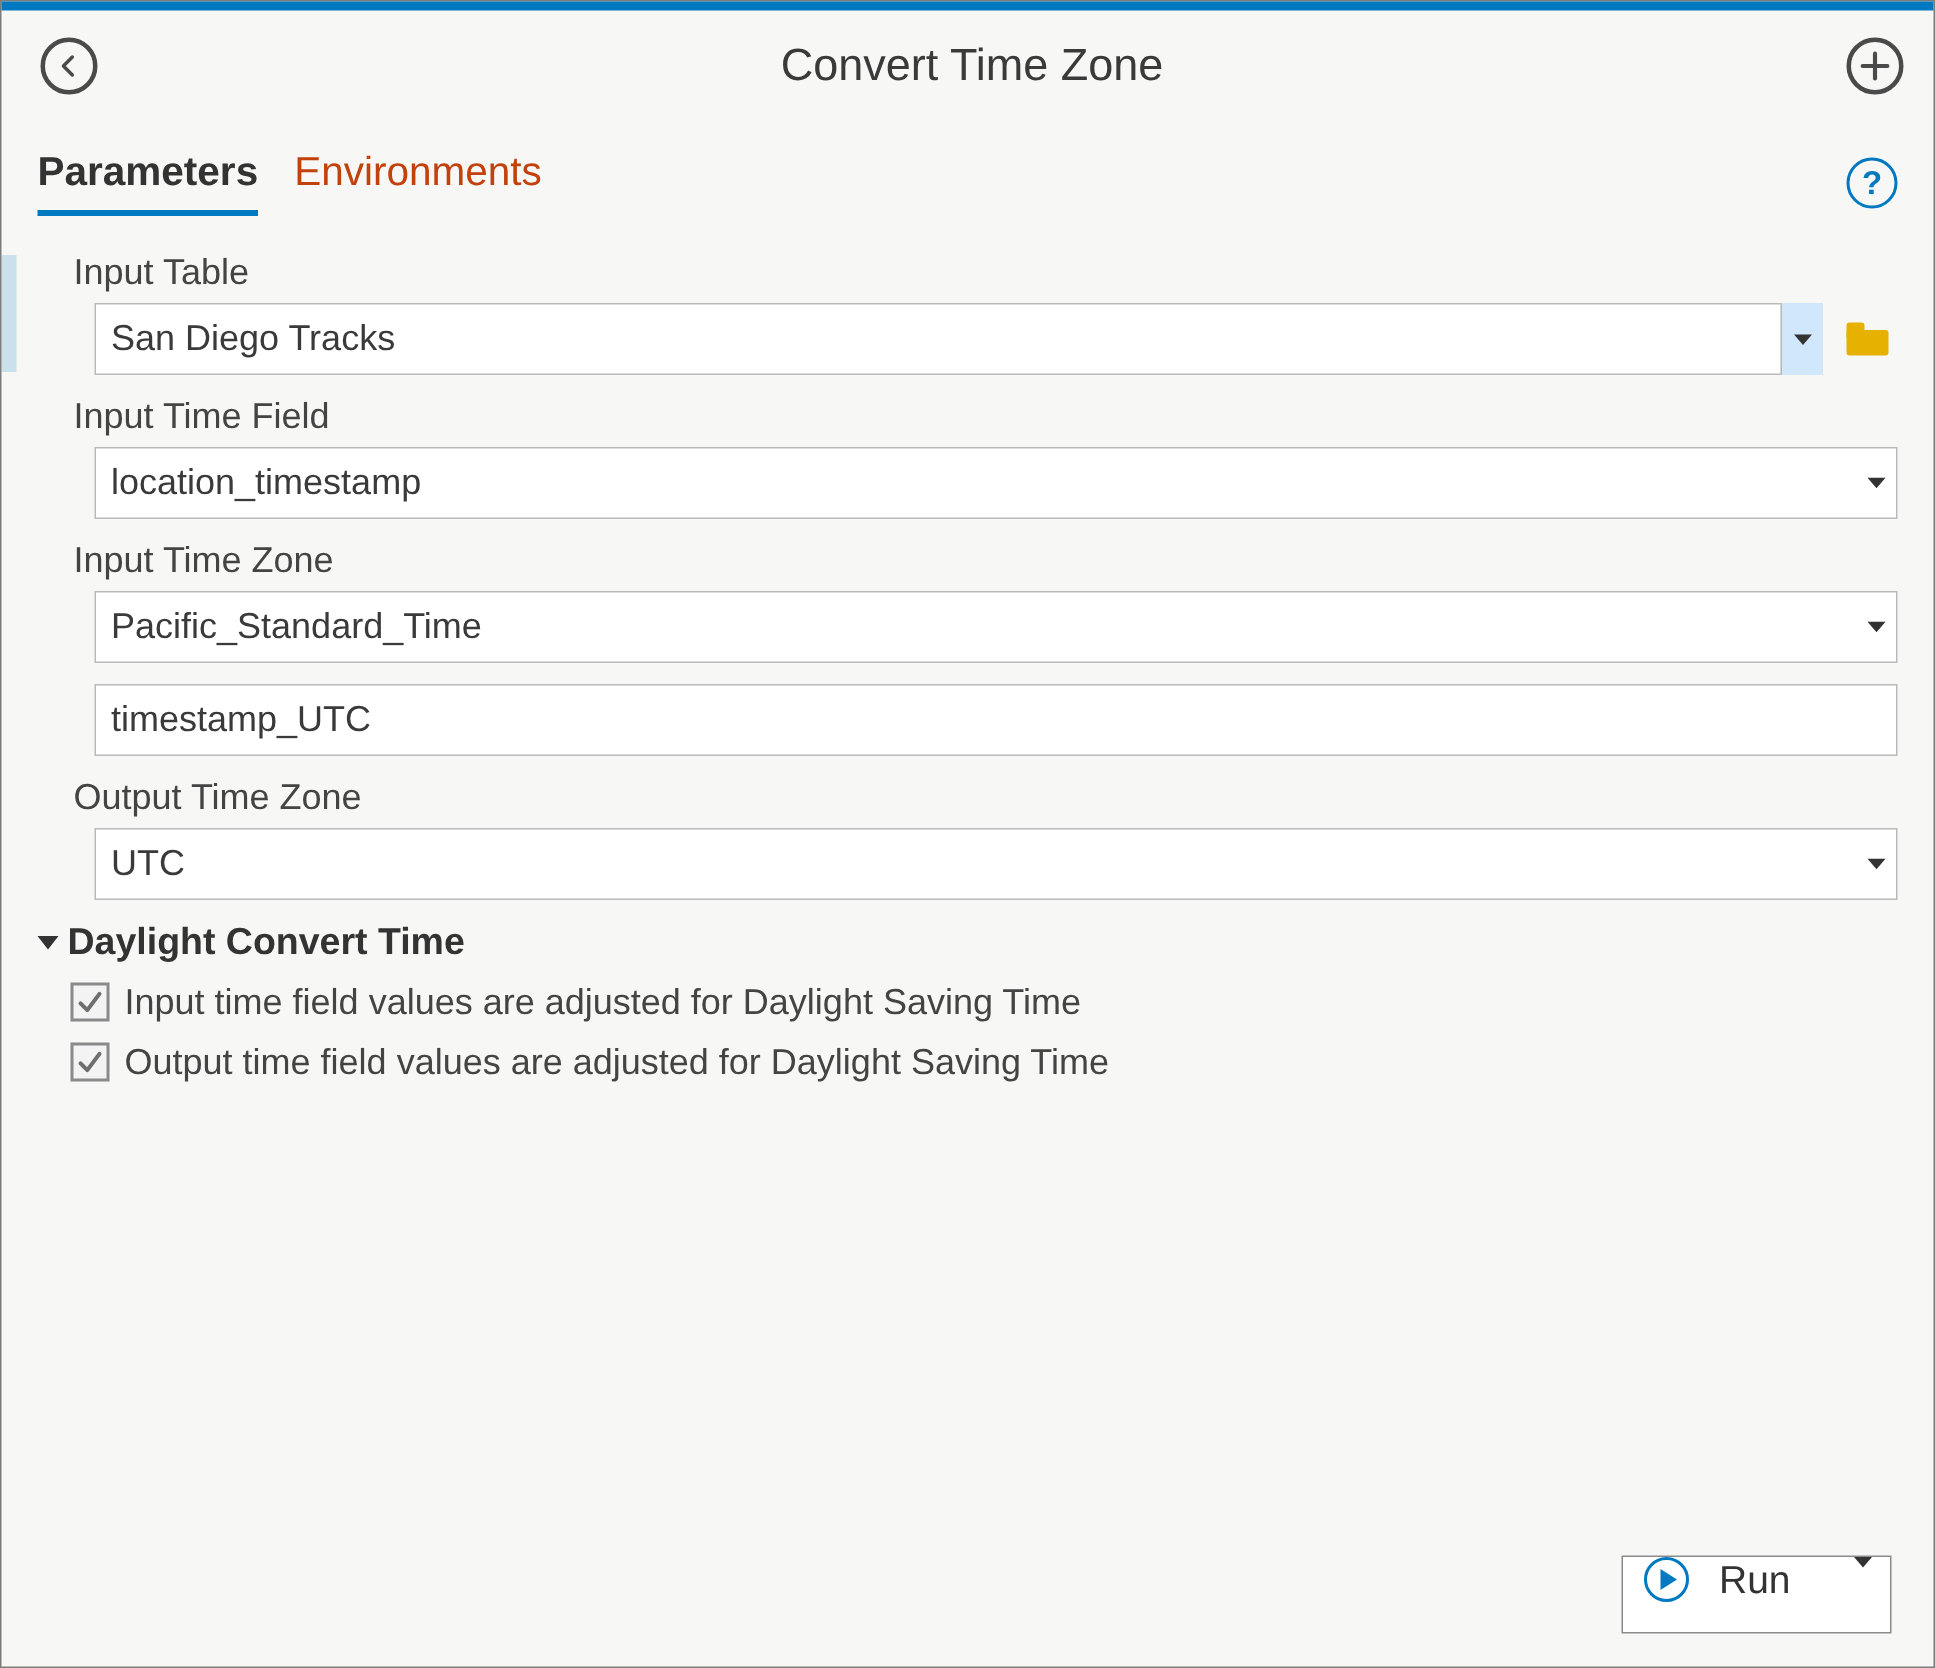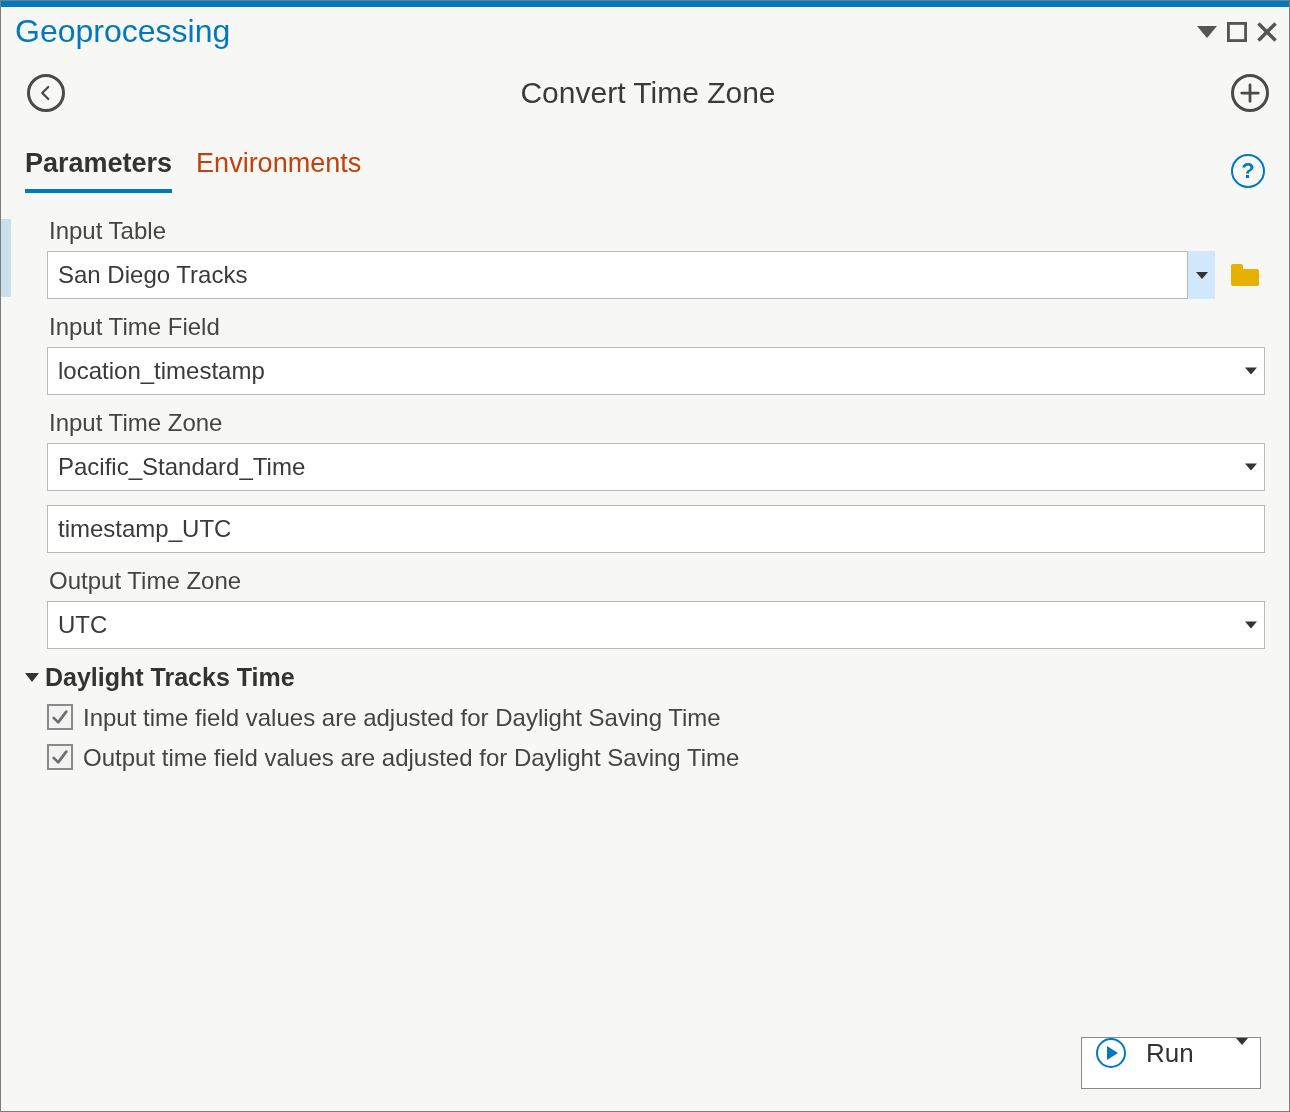--- a/index.html
+++ b/index.html
@@ -17,21 +17,21 @@
   .add-btn { width: 38px; height: 38px; border: 3px solid #4a4a4a; border-radius: 50%; display: flex; align-items: center; justify-content: center; }
   .tabs-row { display: flex; align-items: center; justify-content: space-between; padding: 28px 24px 0 24px; }
   .tabs { display: flex; gap: 24px; }
   .tab { font-size: 27px; color: #c2410c; padding-bottom: 10px; }
   .tab.active { color: #333; font-weight: 600; border-bottom: 4px solid #0079c1; }
   .help-btn { width: 34px; height: 34px; border: 2.5px solid #0079c1; border-radius: 50%; color: #0079c1; display:flex; align-items:center; justify-content:center; font-size: 22px; font-weight:600; }
   .content { padding: 24px 24px 0 24px; flex: 1; overflow: auto; }
   .param { margin-left: 22px; margin-bottom: 14px; }
   .param-label { font-size: 24px; color: #444; margin-bottom: 6px; margin-left: 2px; }
   .field-row { display: flex; align-items: stretch; gap: 10px; }
-  .input-wrap { position: relative; flex: 1; display: flex; }
+  .input-wrap { position: relative; flex: 1; display: flex; margin-left: 16px; }
   .text-input { flex: 1; height: 48px; border: 1px solid #b9b9b9; background: #fff; font-size: 24px; color: #3a3a3a; padding: 0 36px 0 10px; }
   .caret { position: absolute; right: 8px; top: 50%; transform: translateY(-50%); width: 0; height: 0; border-left: 6px solid transparent; border-right: 6px solid transparent; border-top: 7px solid #333; }
   .input-table .caret-box { position: absolute; right: 0; top: 0; bottom: 0; width: 28px; background: #d1e7fb; display:flex; align-items:center; justify-content:center; border-left: 1px solid #b9b9b9; }
   .input-table .caret-box .caret-inner { width: 0; height: 0; border-left: 6px solid transparent; border-right: 6px solid transparent; border-top: 7px solid #333; }
   .folder-btn { width: 40px; display:flex; align-items:center; justify-content:center; }
   .folder-icon { width: 28px; height: 22px; position: relative; }
   .folder-icon .body { position:absolute; bottom:0; left:0; right:0; height:17px; background:#e6b100; border-radius:2px; }
   .folder-icon .tab { position:absolute; top:0; left:0; width:12px; height:7px; background:#e6b100; border-radius:2px 2px 0 0; }
   .indicator { position: absolute; left: 12px; top: 256px; width: 10px; height: 92px; background: rgba(0,121,193,0.18); }
   .section-hdr { display:flex; align-items:center; gap: 6px; margin-top: 12px; }
@@ -47,41 +47,20 @@
   .play-tri { width:0; height:0; border-top: 7px solid transparent; border-bottom: 7px solid transparent; border-left: 11px solid #0079c1; margin-left:2px; }
   .run-label { font-size: 26px; color: #333; flex:1; text-align:left; }
   .run-caret { width:0; height:0; border-left: 6px solid transparent; border-right: 6px solid transparent; border-top: 7px solid #333; }
 </style>
 </head>
 <body>
 
 <div class="window">
   <div class="top-accent"></div>
 
-  <div class="titlebar">
-    <div class="title">Geoprocessing</div>
-    <div class="win-controls">
-      <span class="win-btn">
-        <svg viewBox="0 0 10 6">
-            <polygon points="0,0 10,0 5,6" fill="#555"></polygon>
-          </svg>
-      </span>
-      <span class="win-btn">
-        <svg viewBox="0 0 14 14">
-            <rect x="1" y="1" width="12" height="12" fill="none" stroke="#555" stroke-width="2"></rect>
-          </svg>
-      </span>
-      <span class="win-btn">
-        <svg viewBox="0 0 14 14">
-            <line x1="1" y1="1" x2="13" y2="13" stroke="#555" stroke-width="2.4"></line>
-            <line x1="13" y1="1" x2="1" y2="13" stroke="#555" stroke-width="2.4"></line>
-          </svg>
-      </span>
-    </div>
-  </div>
 
   <div class="toolbar">
     <div class="back-btn">
       <svg viewBox="0 0 24 24">
           <path d="M15 4 L7 12 L15 20" fill="none" stroke="#4a4a4a" stroke-width="3" stroke-linecap="round" stroke-linejoin="round"></path>
         </svg>
     </div>
     <div class="tool-title">Convert Time Zone</div>
     <div class="add-btn">
       <svg viewBox="0 0 24 24" width="22" height="22">
@@ -145,21 +124,21 @@
     <div class="param">
       <div class="param-label">Output Time Zone</div>
       <div class="input-wrap">
         <input class="text-input" type="text" value="UTC" style="">
         <div class="caret"></div>
       </div>
     </div>
 
     <div class="section-hdr">
       <div class="chev"></div>
-      <div class="stext">Daylight Tracks Time</div>
+      <div class="stext">Daylight Convert Time</div>
     </div>
 
     <div class="check-row">
       <div class="checkbox">
         <svg viewBox="0 0 20 20">
             <polyline points="3,11 8,16 17,4" fill="none" stroke="#6f6f6f" stroke-width="3" stroke-linecap="round" stroke-linejoin="round"></polyline>
           </svg>
       </div>
       <div class="check-label">Input time field values are adjusted for Daylight Saving Time</div>
     </div>

